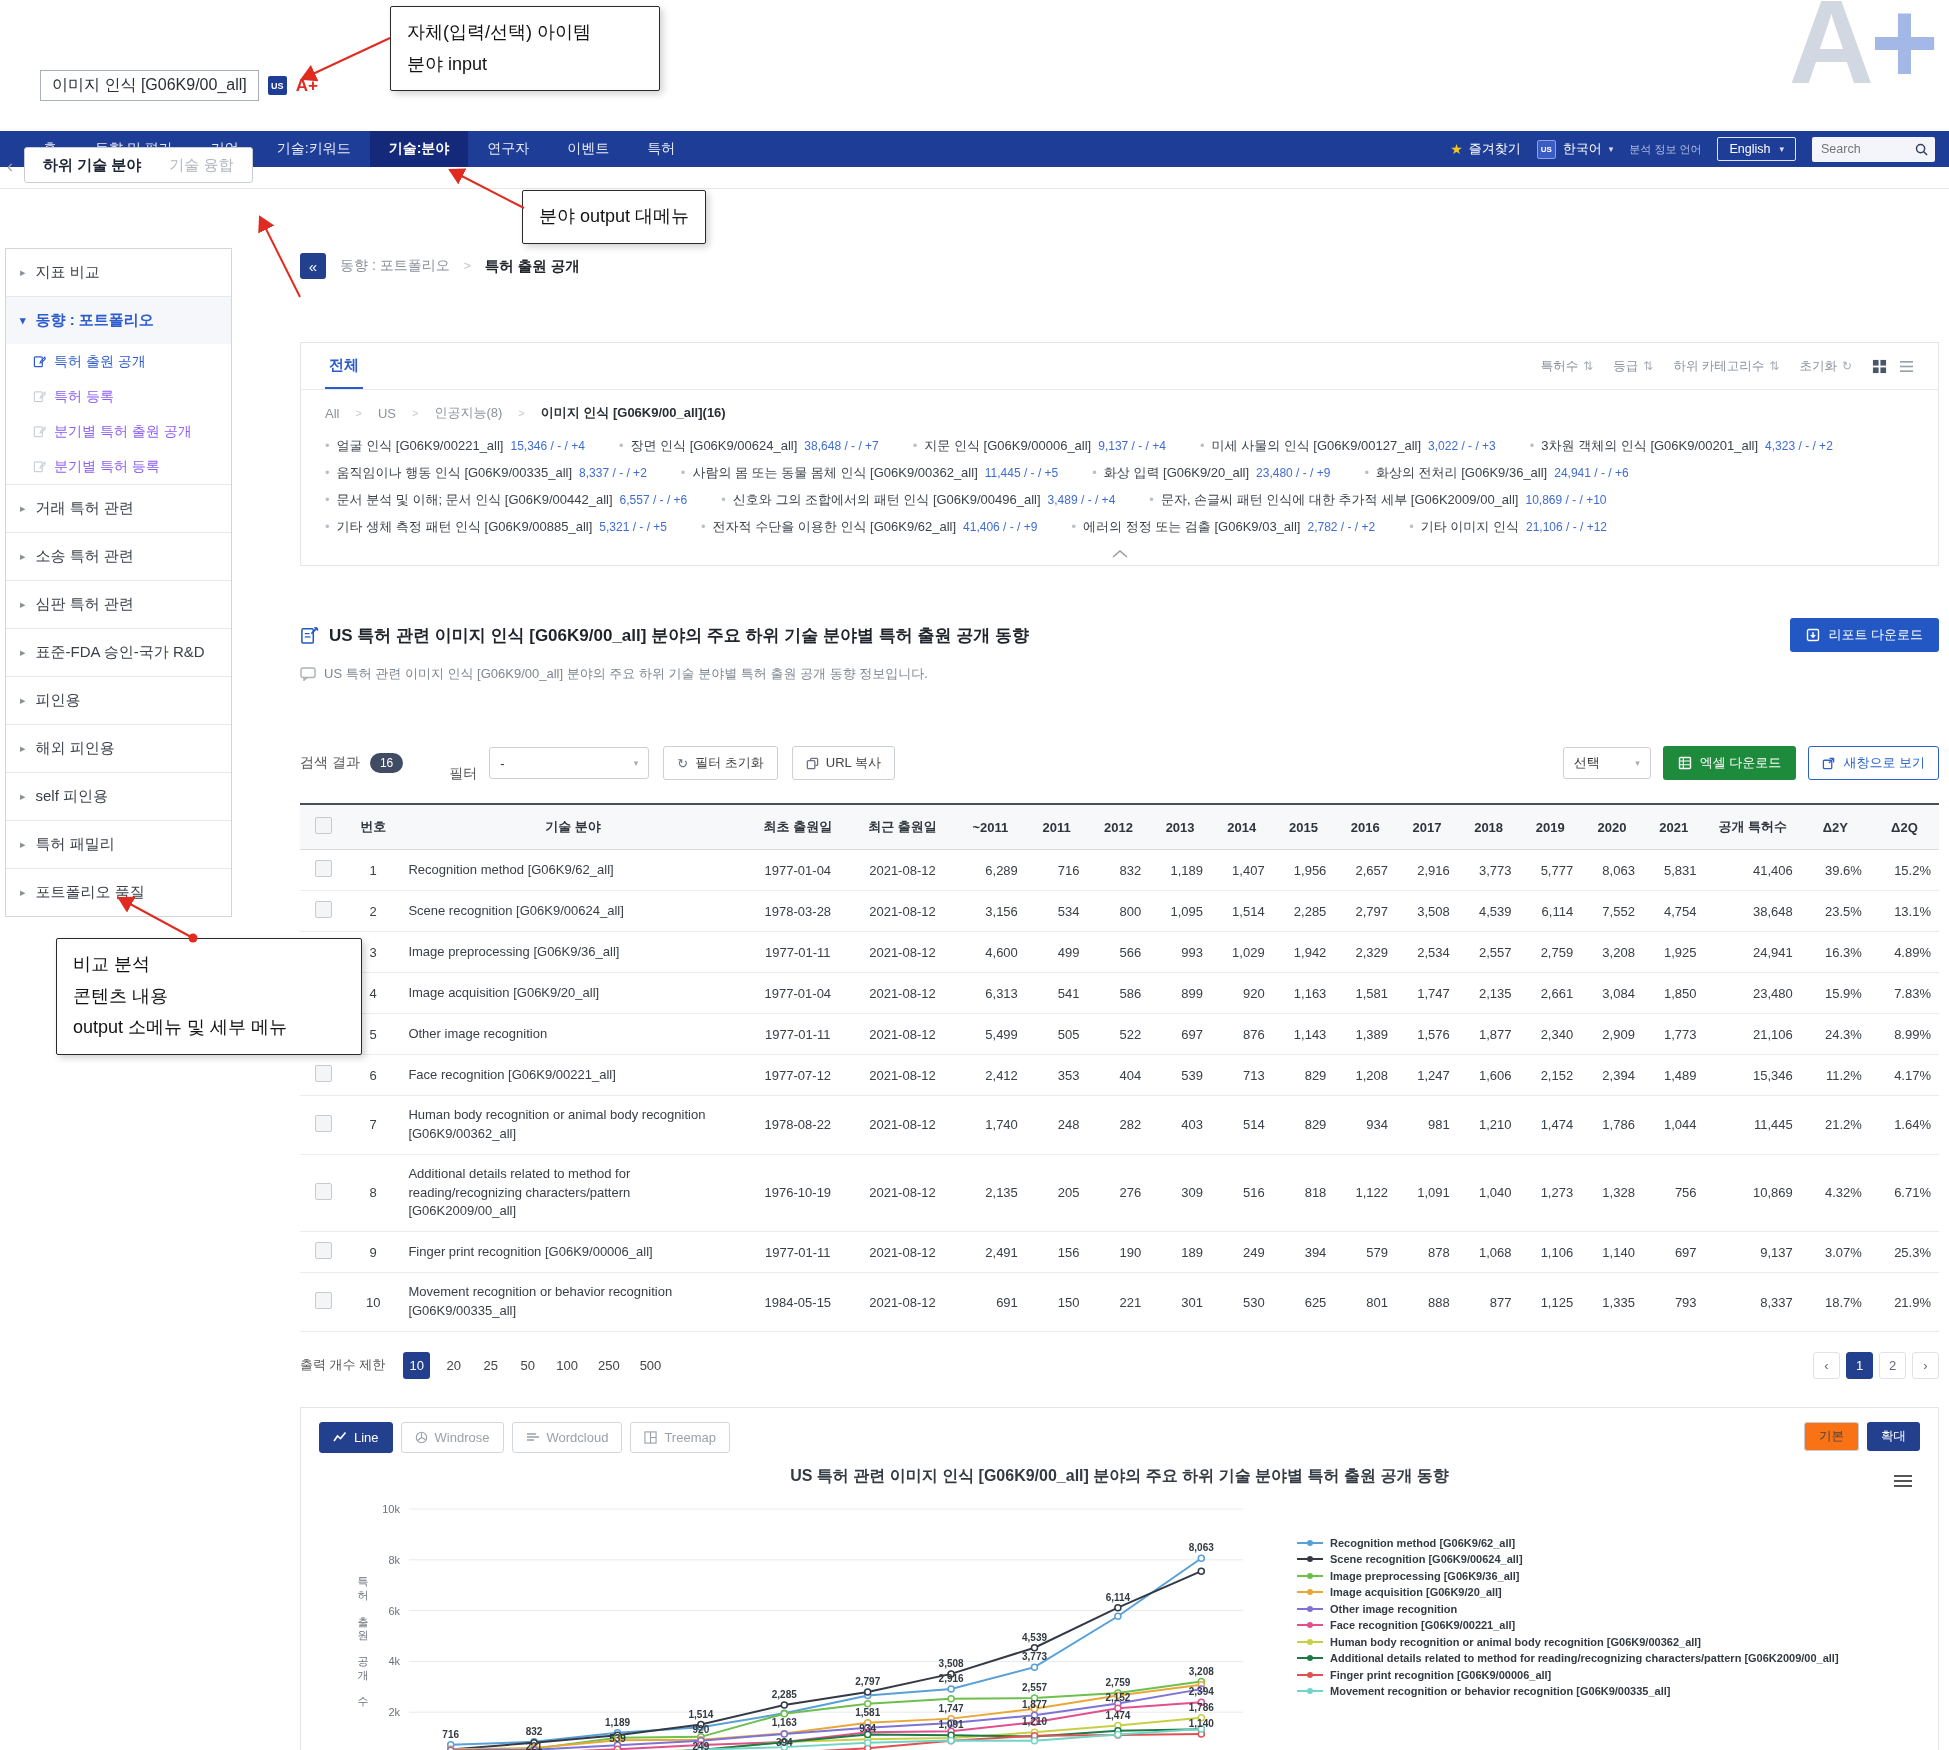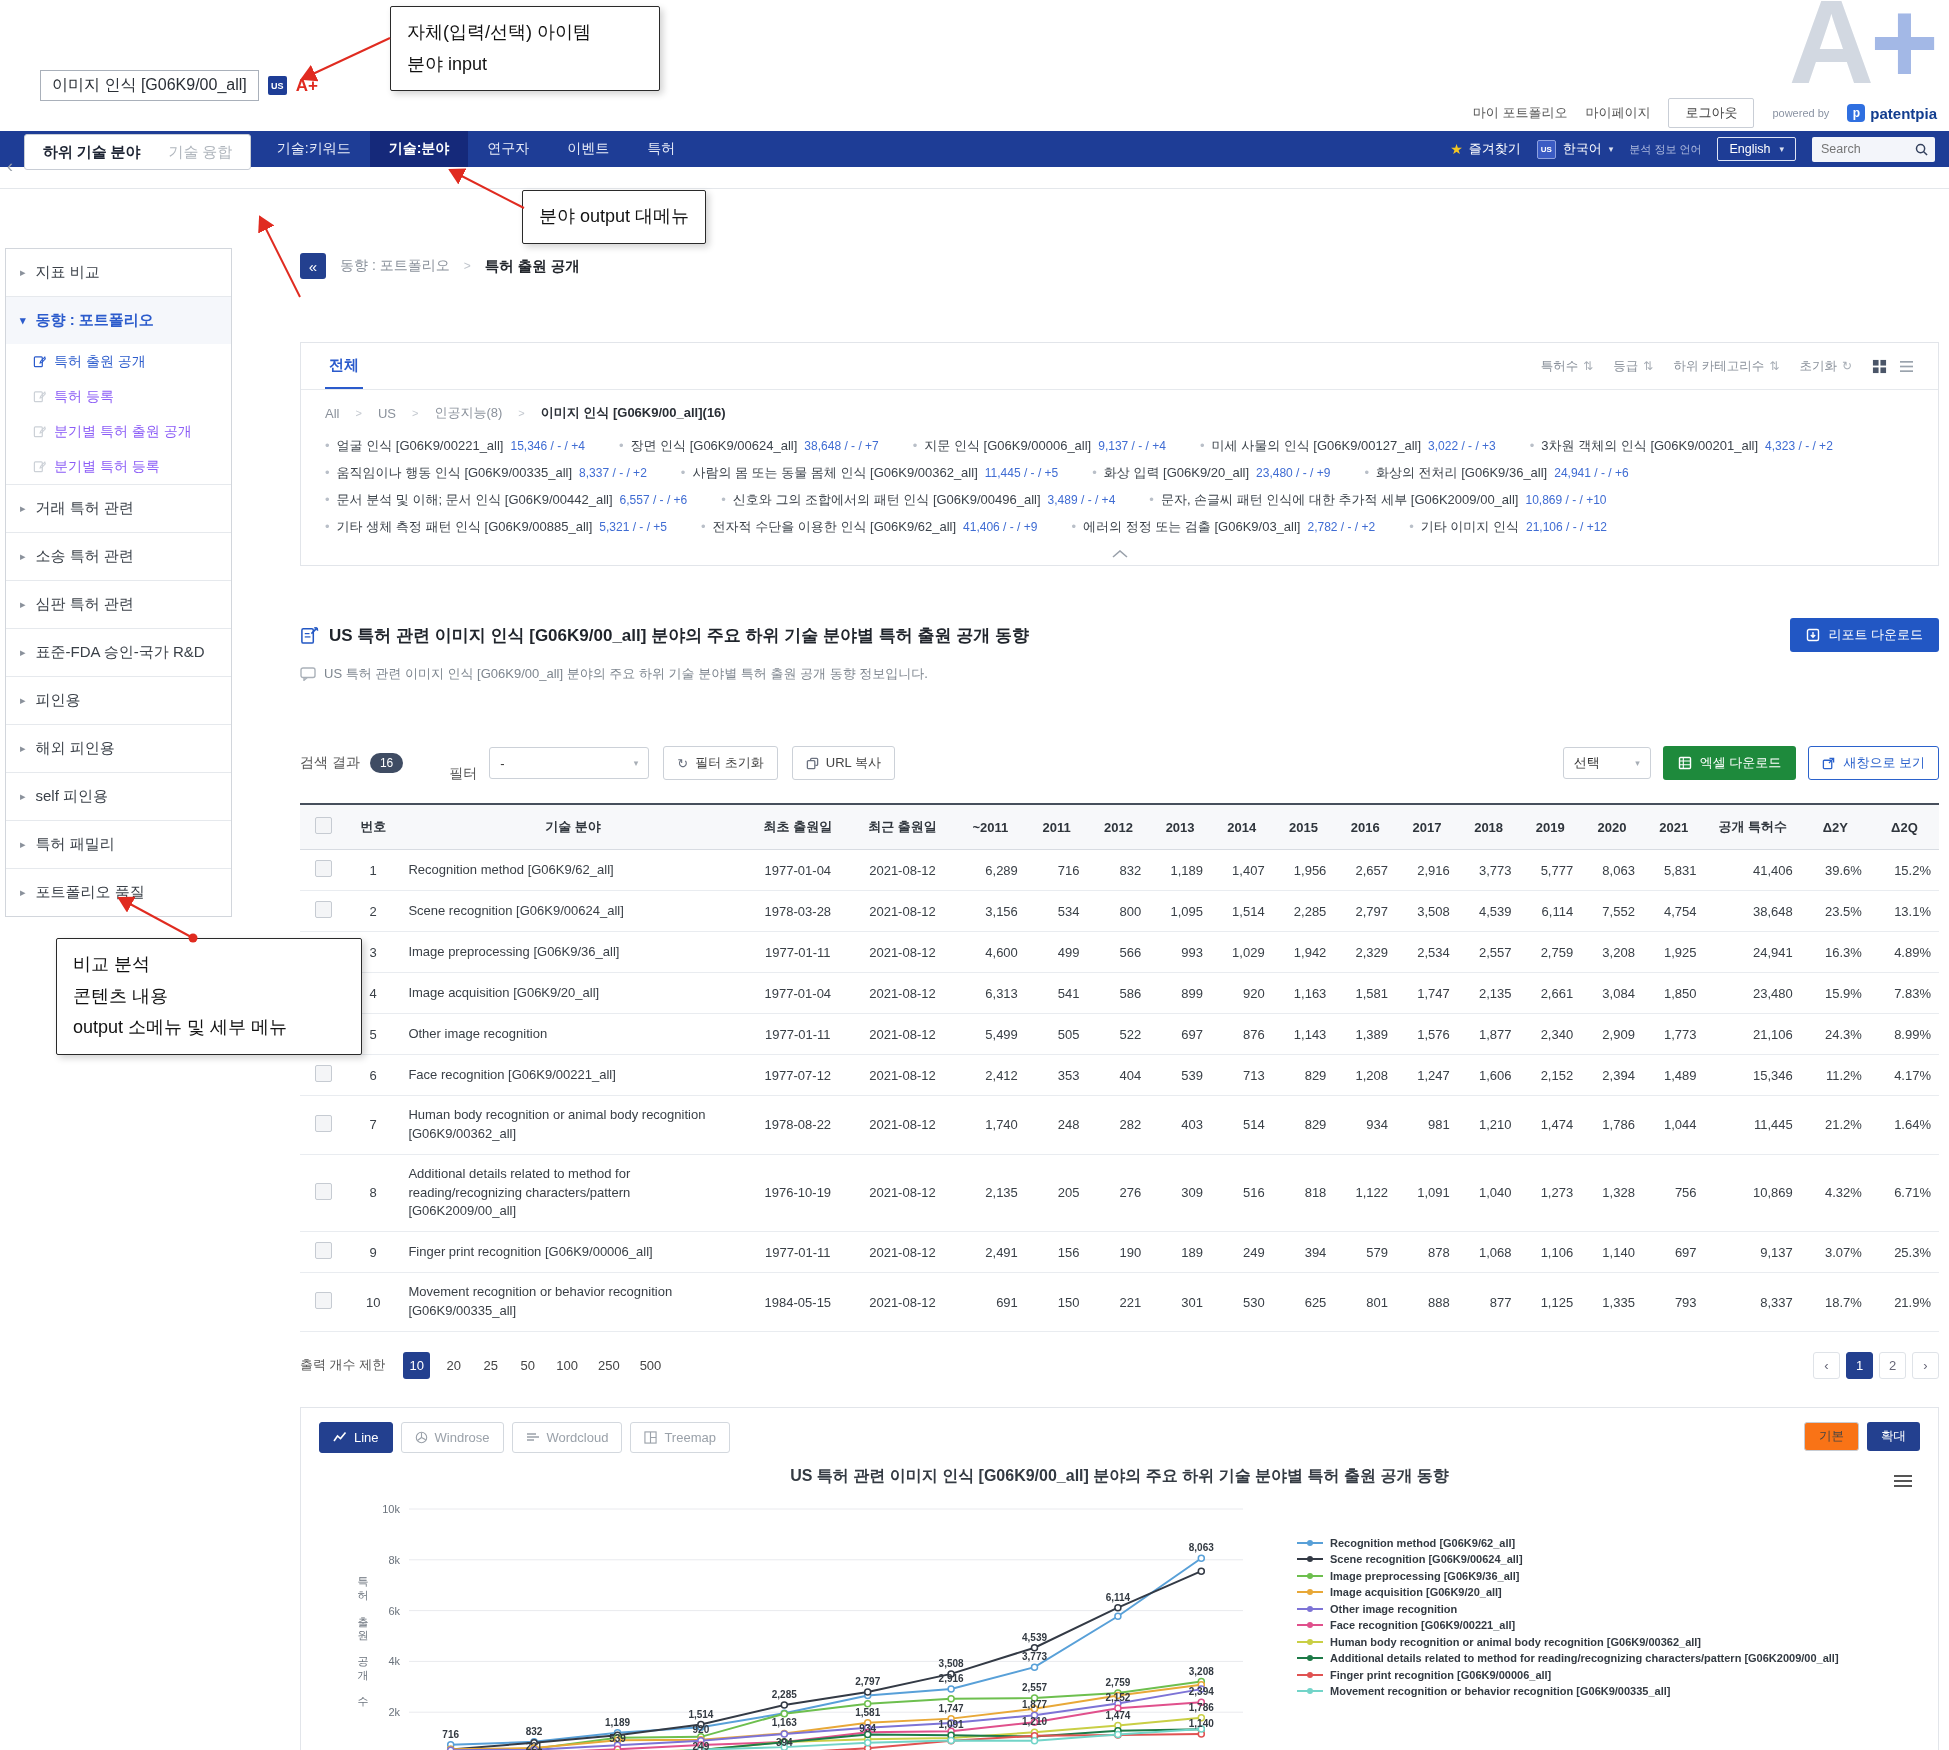--- a/index.html
+++ b/index.html
@@ -47,22 +47,22 @@
   .lang-info{font-size:11px;color:#aebadf;}
   .eng-box{border:1px solid #dfe5f5;color:#fff;border-radius:2px;padding:4px 11px;font-size:12.5px;
            display:flex;align-items:center;gap:9px;}
   .search-box{background:rgba(255,255,255,.95);border-radius:2px;height:25px;display:flex;align-items:center;padding:0 7px;gap:6px;}
   .search-box input{border:none;outline:none;background:transparent;width:86px;font-size:12.5px;color:#556;
            font-family:"Liberation Sans",sans-serif;}
 
   
   .subnav-line{position:absolute;left:0;top:150px;width:100%;height:38px;border-bottom:1px solid #e4e7eb;background:#fff;z-index:2;}
   .subnav-collapse{position:absolute;left:7px;top:156px;z-index:4;color:#9aa1ab;font-size:18px;}
-  .subnav-box{position:absolute;left:24px;top:134px;height:34px;z-index:4;border:1px solid #c8cdd5;border-radius:3px;
-          background:#fff;display:flex;align-items:center;gap:28px;padding:0 18px;font-family:Liberation Serif, serif;}
+  .subnav-box{position:absolute;left:24px;top:147px;height:34px;z-index:4;border:1px solid #c8cdd5;border-radius:3px;
+          background:#fff;display:flex;align-items:center;gap:28px;padding:0 18px;}
   .subnav-tab1{font-size:15px;font-weight:bold;color:#1d2433;}
   .subnav-tab2{font-size:15px;color:#b0b6bd;}
 
   
   .sidebar{position:absolute;left:5px;top:248px;width:225px;z-index:3;background:#fff;border:1px solid #d2d6dc;}
   .sb-top{display:flex;align-items:center;gap:10px;height:47px;padding:0 14px;font-size:15px;color:#3a4048;border-top:1px solid #e6e9ed;cursor:pointer;}
   .sb-top:first-child{border-top:none;}
   .sb-top .sb-arrow{color:#8a919b;font-size:11px;}
   .sb-top.expanded{color:#2b5bcc;font-weight:bold;background:#f5f7fb;}
   .sb-top.expanded .sb-arrow{color:#2b5bcc;}
@@ -199,30 +199,20 @@
     <div>자체(입력/선택) 아이템</div>
     <div>분야 input</div>
   </div>
   <div class="callout callout-nav">분야 output 대메뉴</div>
   <div class="callout callout-side">
     <div>비교 분석</div>
     <div>콘텐츠 내용</div>
     <div>output 소메뉴 및 세부 메뉴</div>
   </div>
 
-  <div class="header-right">
-    <span class="hdr-link">마이 포트폴리오</span>
-    <span class="hdr-link">마이페이지</span>
-    <span class="logout-btn">로그아웃</span>
-    <span class="powered">powered by</span>
-    <span class="brand">
-      <span class="p-logo">p</span>
-      <span class="p-name">patentpia</span>
-    </span>
-  </div>
 
   <nav class="navbar">
     <div class="nav-items">
         <div class="nav-item">홈</div>
         <div class="nav-item">동향 및 평가</div>
         <div class="nav-item">기업</div>
         <div class="nav-item">기술:키워드</div>
         <div class="nav-item active">기술:분야</div>
         <div class="nav-item">연구자</div>
         <div class="nav-item">이벤트</div>

